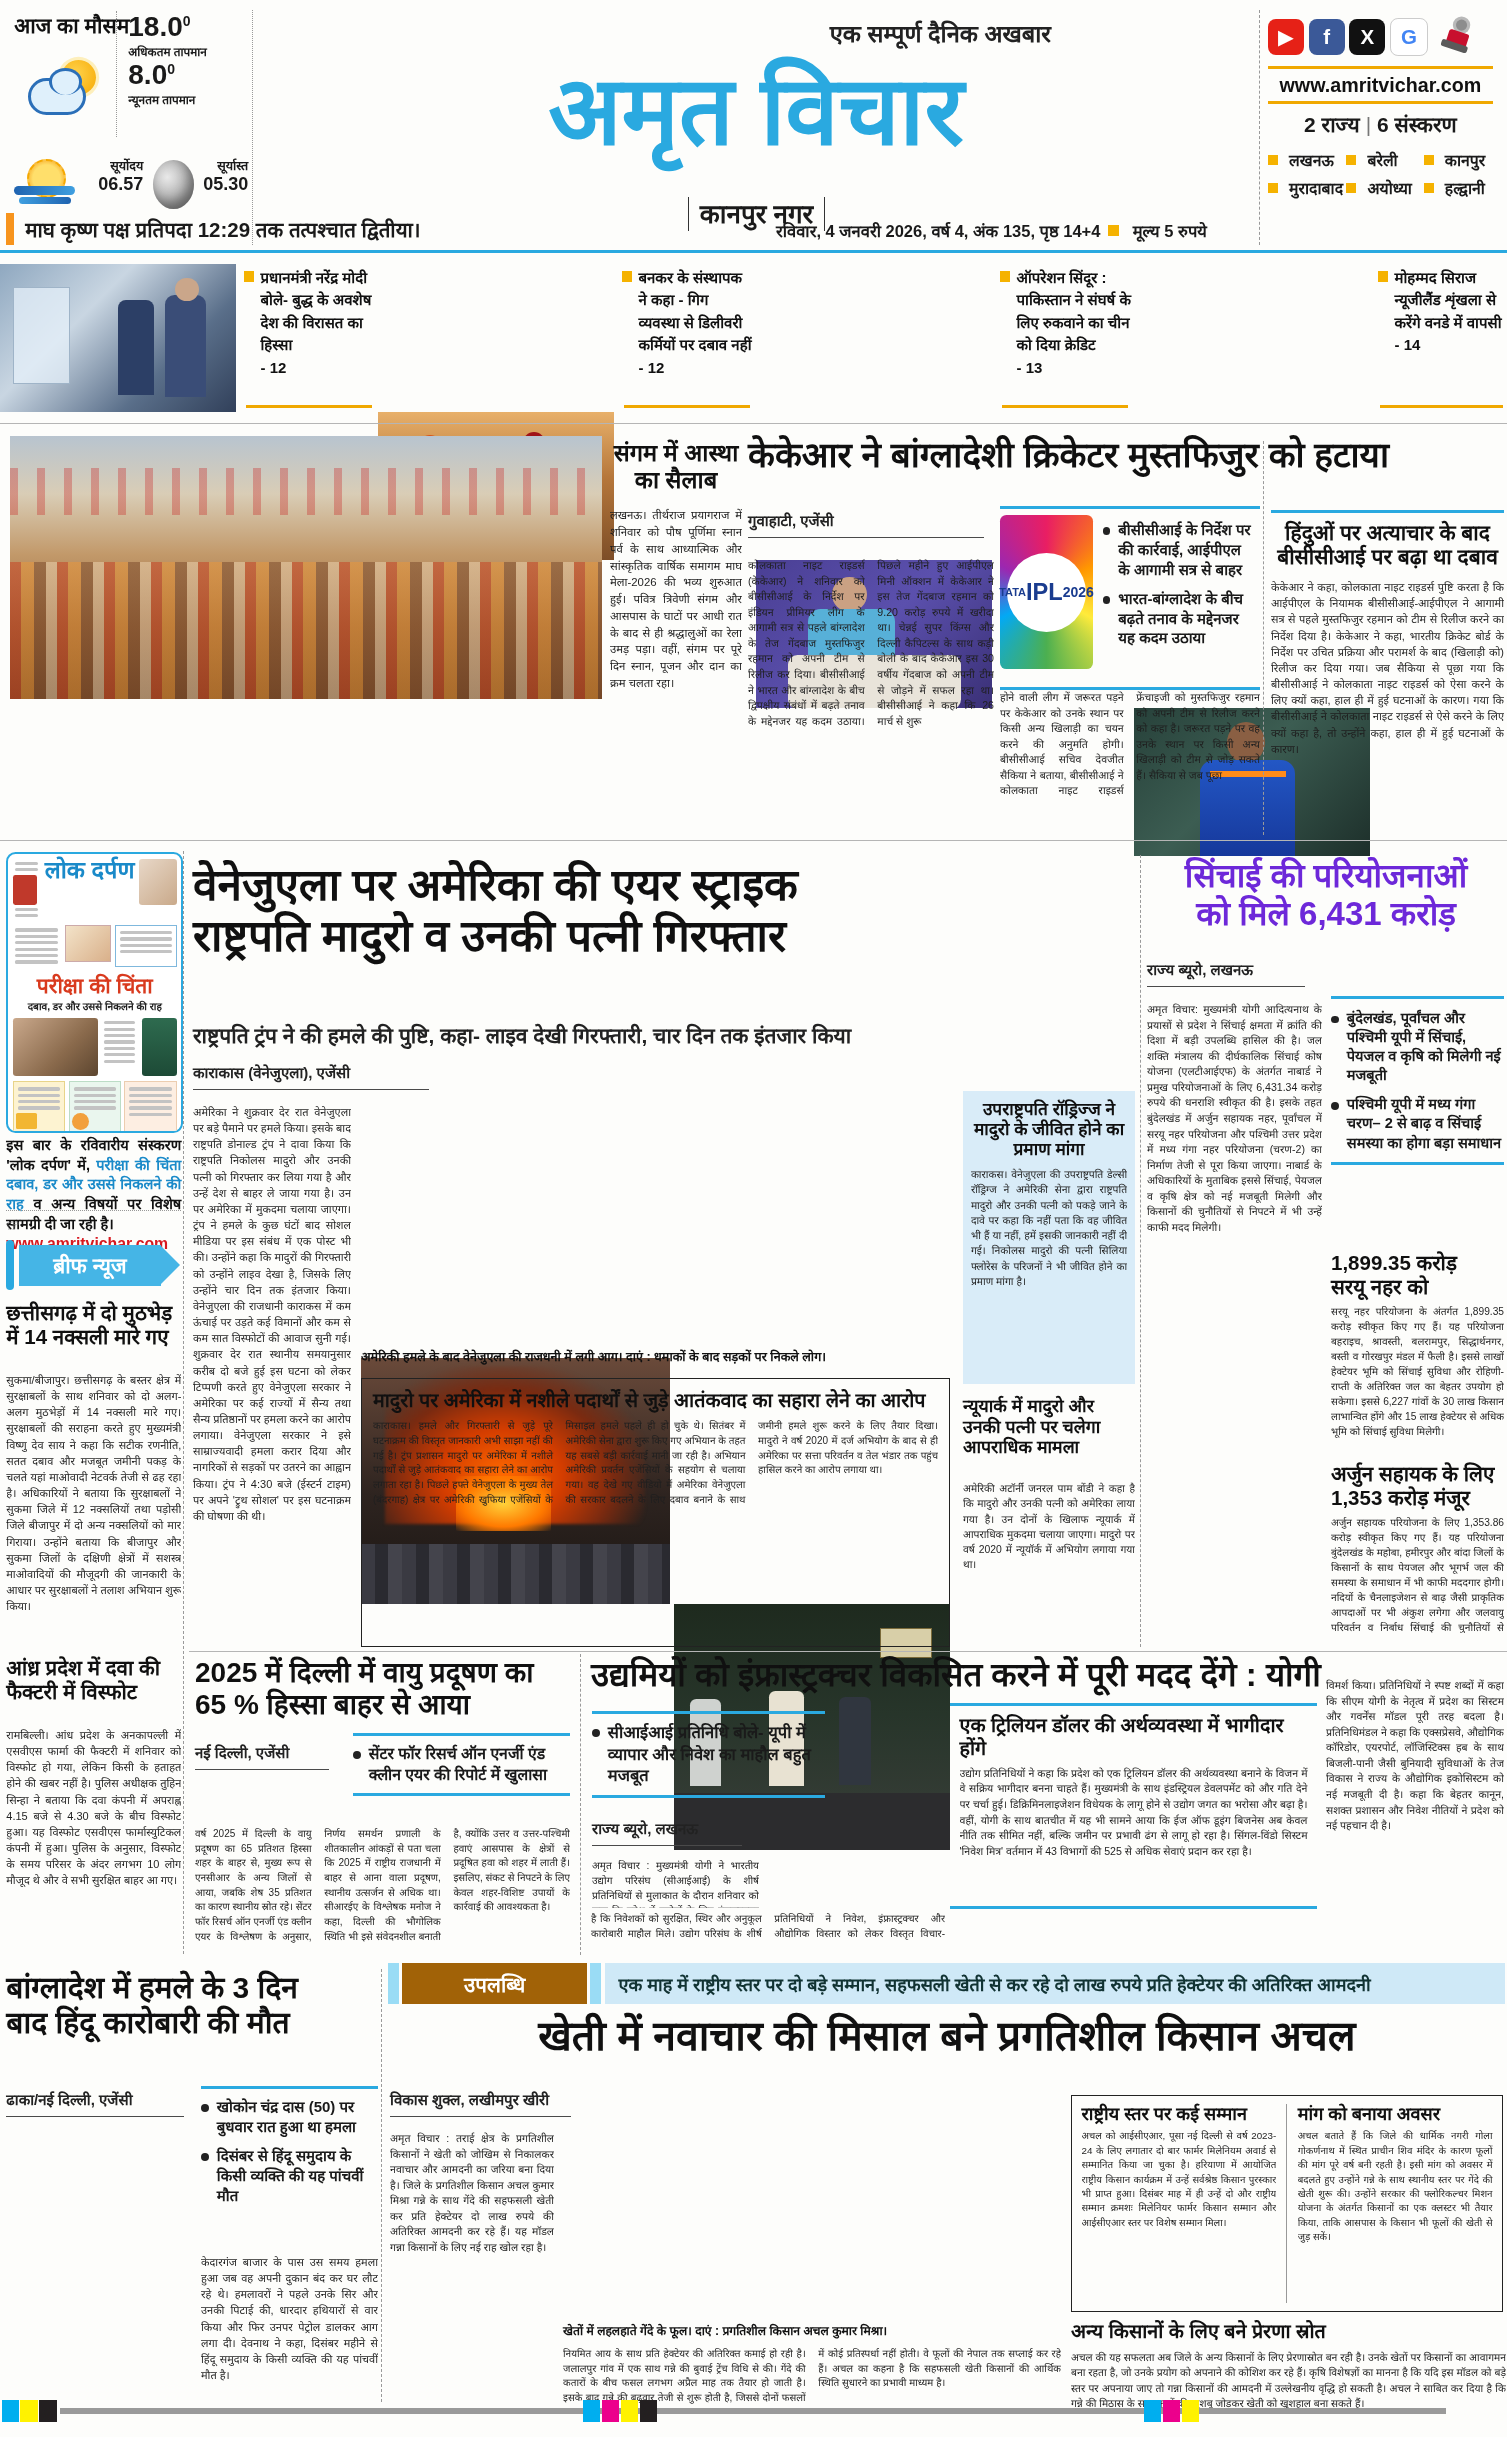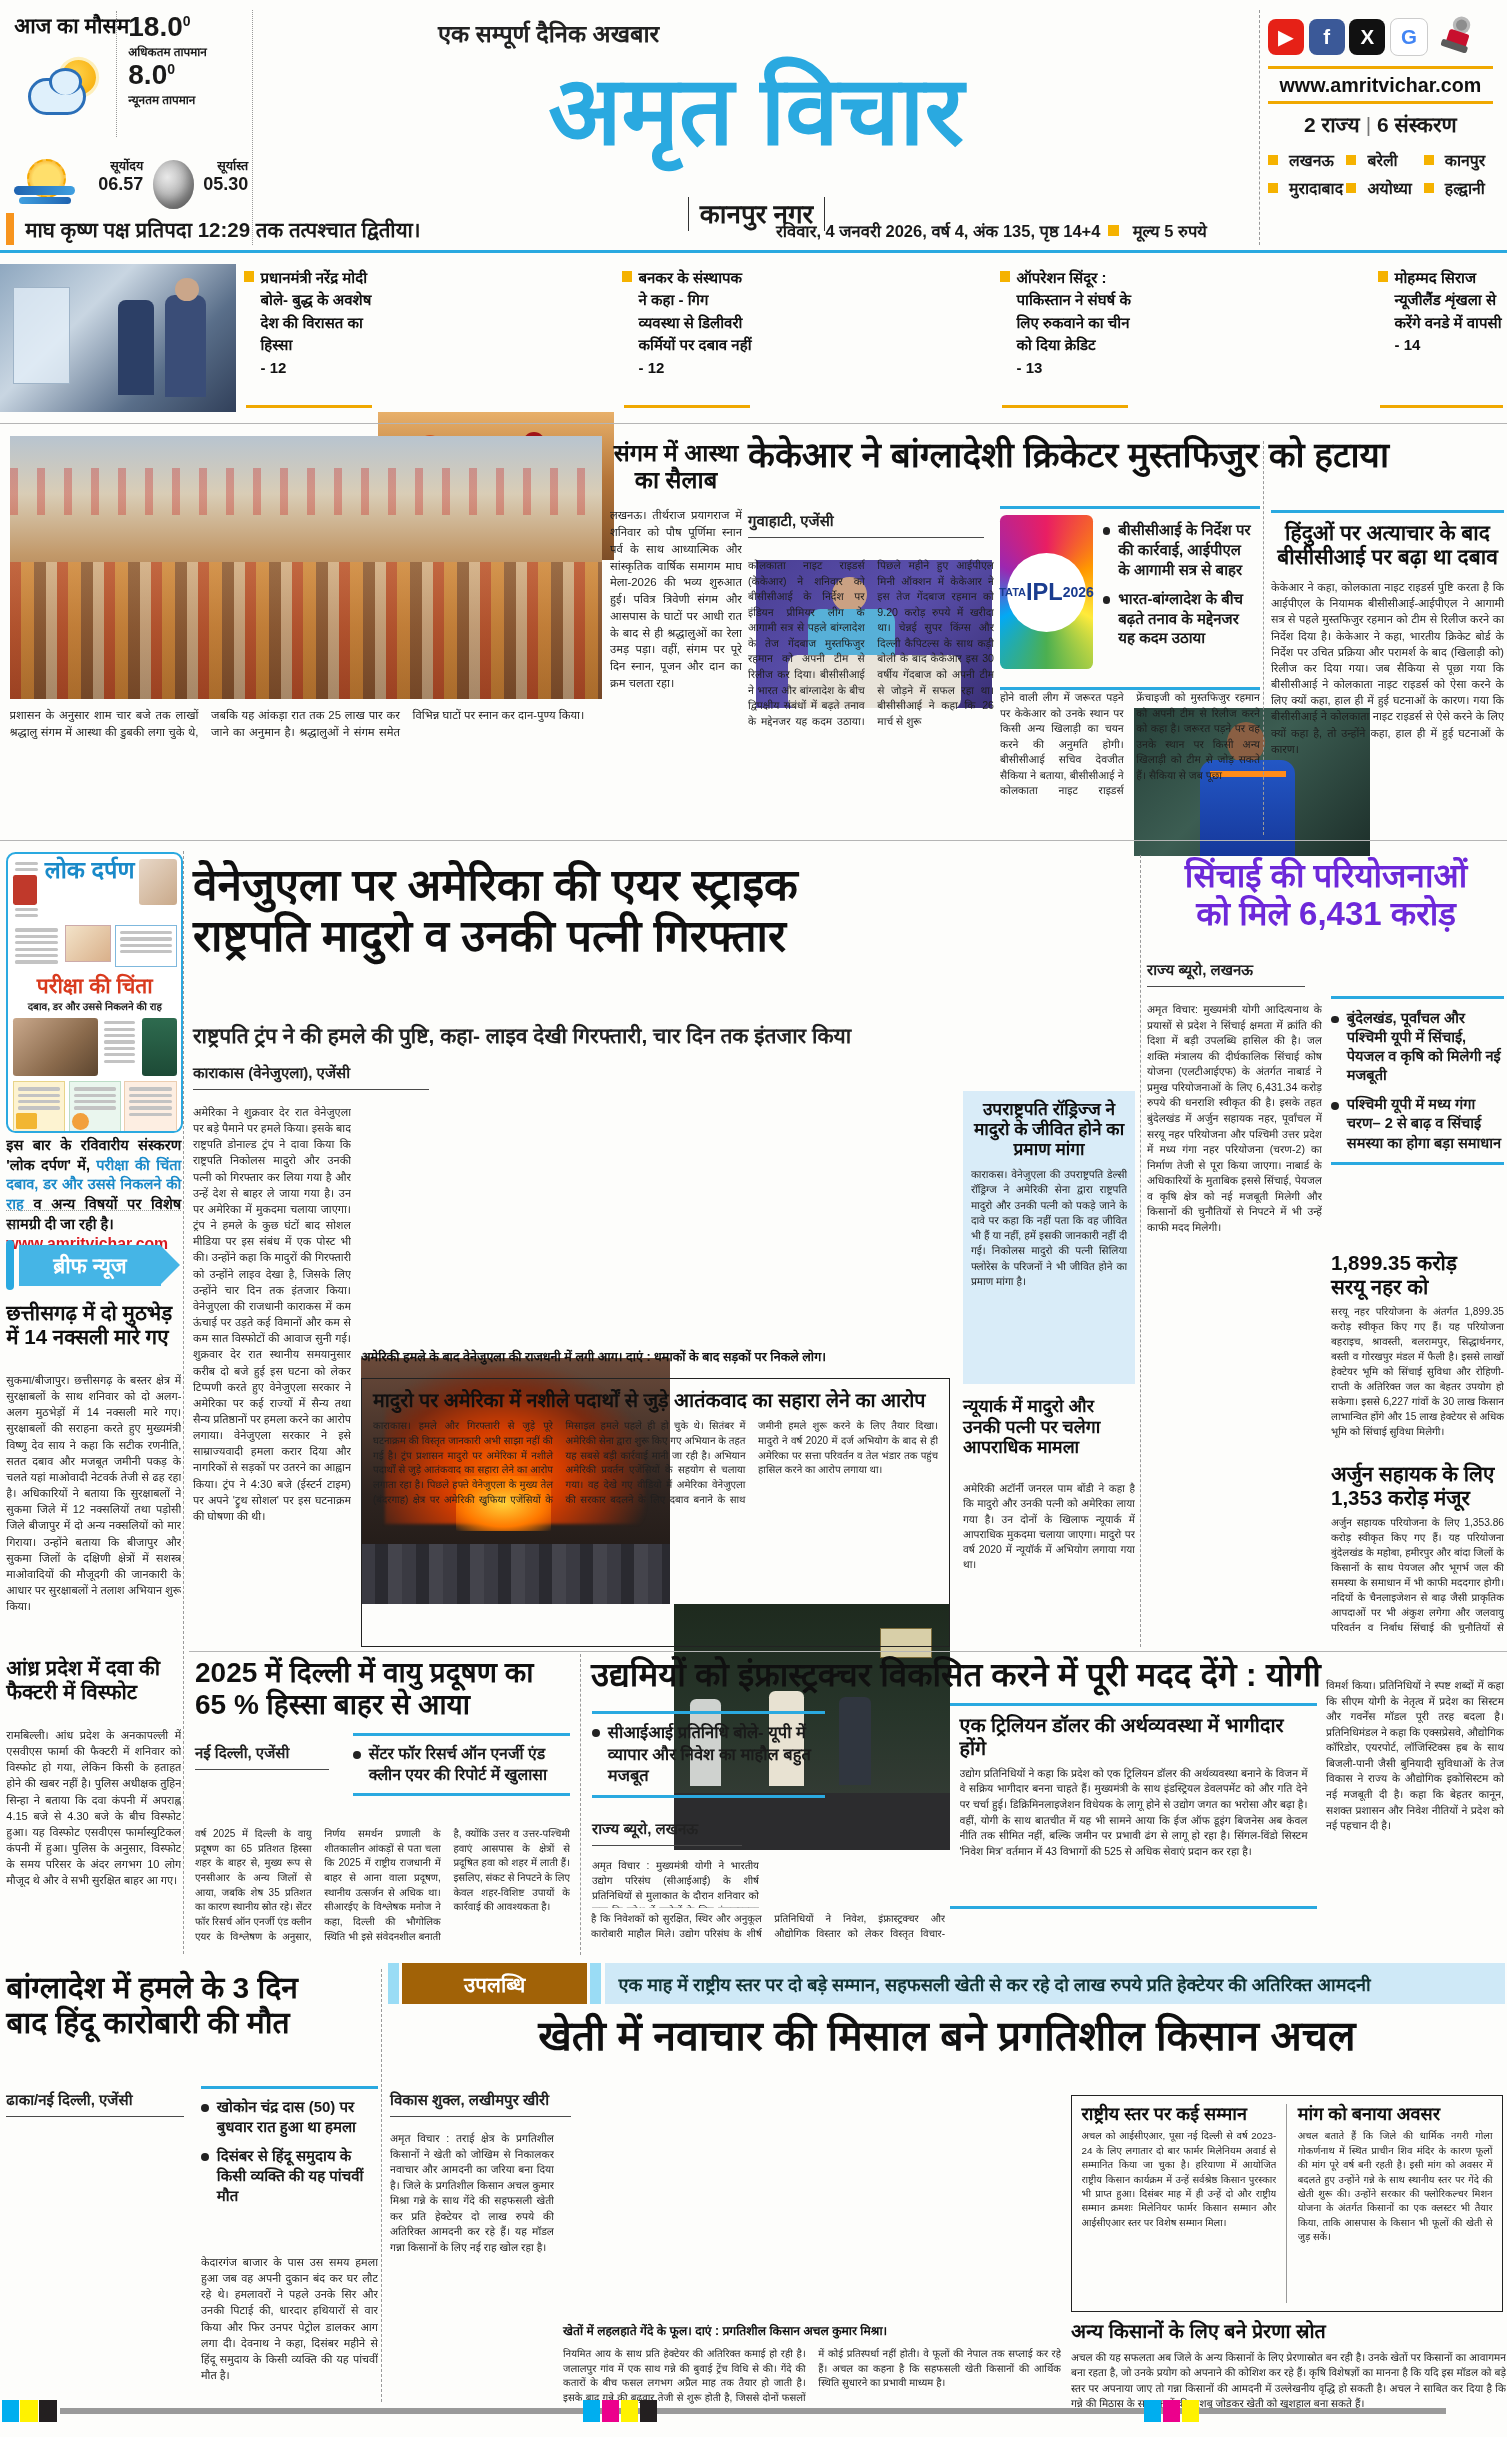--- a/index.html
+++ b/index.html
@@ -57,21 +57,21 @@
         <div style="font-size:12.6px;font-weight:bold;">सूर्योदय</div>
         <div style="font-size:18px;font-weight:bold;">06.57</div>
       </div>
       <div class="abs" style="left:147px;top:150px;width:41px;height:49px;border-radius:50%;background:radial-gradient(circle at 35% 35%,#e9e9e9,#9f9f9f 70%,#7d7d7d);box-shadow:inset -4.7px -6.3px 11px rgba(60,60,60,.55);"></div>
       <div class="abs" style="left:192px;top:147px;width:50px;text-align:right;">
         <div style="font-size:12.6px;font-weight:bold;">सूर्यास्त</div>
         <div style="font-size:18px;font-weight:bold;">05.30</div>
       </div>
     </div>
 
-    <div class="abs" style="left:438px;top:17.3px;width:630px;text-align:left;font-size:23.6px;font-weight:bold;color:#222;">एक सम्पूर्ण दैनिक अखबार</div>
+    <div class="abs" style="left:421px;top:17.3px;width:630px;text-align:right;font-size:23.6px;font-weight:bold;color:#222;">एक सम्पूर्ण दैनिक अखबार</div>
     <div class="abs" style="left:378px;top:39px;width:756px;text-align:center;font-size:96px;font-weight:800;color:#2aa9e0;line-height:1.5;">अमृत विचार</div>
     <div class="abs" style="left:599px;top:195px;width:315px;text-align:center;">
       <span style="font-size:26px;font-weight:800;border-left:1.6px solid #333;border-right:1.6px solid #333;padding:1.6px 11px;">कानपुर नगर</span>
     </div>
 
     <div class="abs" style="left:1259px;top:9.5px;width:244px;height:235px;border-left:1.6px dashed #999;padding-left:7.9px;">
       <div class="minibar" style="margin-top:4.7px;">
         <div class="social" style="background:#e62117;">▶</div>
         <div class="social" style="background:#3b5998;">f</div>
         <div class="social" style="background:#111;">X</div>
@@ -184,21 +184,20 @@
   <div class="abs photo" style="left:9.5px;top:436px;width:592px;height:263px;background:linear-gradient(180deg,#b8c4cf 0%,#d9cdb6 22%,#c2996a 45%,#9a6a3e 72%,#6e4726 100%);">
     <div class="abs" style="left:0;top:126px;width:592px;height:137px;background:repeating-linear-gradient(90deg,rgba(200,60,30,.5) 0 11px,rgba(240,150,50,.45) 11px 23.6px,rgba(120,70,40,.5) 23.6px 36px,rgba(250,230,200,.4) 36px 47px);"></div>
     <div class="abs" style="left:0;top:31.5px;width:592px;height:47px;background:repeating-linear-gradient(90deg,rgba(200,40,40,.35) 0 7.9px,transparent 7.9px 27px);"></div>
   </div>
   <div class="abs" style="left:610px;top:440px;width:132px;height:394px;">
     <div class="hl" style="font-size:23.6px;text-align:center;">
       <span>संगम में आस्था का सैलाब</span>
     </div>
     <div class="body" style="margin-top:12.6px;font-size:11.4px;height:307px;">लखनऊ। तीर्थराज प्रयागराज में शनिवार को पौष पूर्णिमा स्नान पर्व के साथ आध्यात्मिक और सांस्कृतिक वार्षिक समागम माघ मेला-2026 की भव्य शुरुआत हुई। पवित्र त्रिवेणी संगम और आसपास के घाटों पर आधी रात के बाद से ही श्रद्धालुओं का रेला उमड़ पड़ा। वहीं, संगम पर पूरे दिन स्नान, पूजन और दान का क्रम चलता रहा।</div>
   </div>
-  <div class="abs body c3" style="left:9.5px;top:707px;width:592px;height:126px;font-size:11.4px;">प्रशासन के अनुसार शाम चार बजे तक लाखों श्रद्धालु संगम में आस्था की डुबकी लगा चुके थे, जबकि यह आंकड़ा रात तक 25 लाख पार कर जाने का अनुमान है। श्रद्धालुओं ने संगम समेत विभिन्न घाटों पर स्नान कर दान-पुण्य किया।</div>
 
   <div class="abs hl" style="left:748px;top:435px;width:759px;font-size:35px;">केकेआर ने बांग्लादेशी क्रिकेटर मुस्तफिजुर को हटाया</div>
   <div class="abs byline" style="left:748px;top:510px;width:236px;">गुवाहाटी, एजेंसी</div>
   <div class="abs body c2" style="left:748px;top:558px;width:246px;height:277px;font-size:10.6px;">कोलकाता नाइट राइडर्स (केकेआर) ने शनिवार को बीसीसीआई के निर्देश पर इंडियन प्रीमियर लीग के आगामी सत्र से पहले बांग्लादेश के तेज गेंदबाज मुस्तफिजुर रहमान को अपनी टीम से रिलीज कर दिया। बीसीसीआई ने भारत और बांग्लादेश के बीच द्विपक्षीय संबंधों में बढ़ते तनाव के मद्देनजर यह कदम उठाया। पिछले महीने हुए आईपीएल मिनी ऑक्शन में केकेआर ने इस तेज गेंदबाज रहमान को 9.20 करोड़ रुपये में खरीदा था। चेन्नई सुपर किंग्स और दिल्ली कैपिटल्स के साथ कड़ी बोली के बाद केकेआर इस 30 वर्षीय गेंदबाज को अपनी टीम से जोड़ने में सफल रहा था। बीसीसीआई ने कहा कि 26 मार्च से शुरू</div>
 
   <div class="abs bluetb" style="left:1000px;top:506px;width:260px;height:172px;padding-top:6.3px;display:flex;gap:9.5px;">
     <div style="width:93px;height:154px;border-radius:6.3px;background:conic-gradient(#e91e63,#ff9800,#ffeb3b,#4caf50,#03a9f4,#9c27b0,#e91e63);display:flex;align-items:center;justify-content:center;">
       <div style="width:79px;height:79px;border-radius:50%;background:#fff;display:flex;align-items:center;justify-content:center;font-weight:800;color:#1a3c8f;line-height:1.05;">
         <span style="font-size:11px;">TATA</span>
         <span style="font-size:23.6px;">IPL</span>

